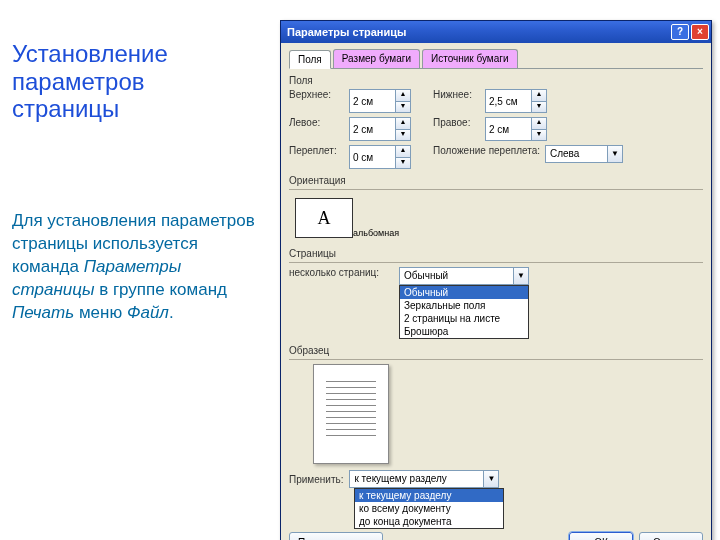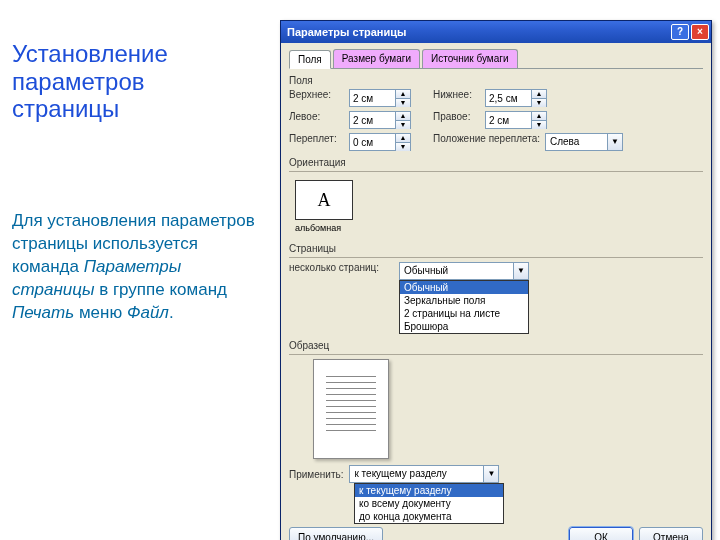--- a/index.html
+++ b/index.html
@@ -16,36 +16,36 @@
 .tabs{display:flex;gap:0;border-bottom:1px solid #919b9c;font-size:10px}
 .tab{padding:3px 8px;background:#f0abfc;border:1px solid #919b9c;border-bottom:none;border-radius:3px 3px 0 0;margin-right:2px;cursor:pointer}
 .tab.active{background:#fff;position:relative;top:1px;border-bottom:1px solid #fff}
 .group-label{font-size:10px;color:#333;margin:6px 0 3px}
 .fields{background:#ece9d8}
 .row{display:flex;align-items:flex-start;gap:4px;margin-bottom:4px}
 .lbl{font-size:10px;color:#333}
 .lbl.w1{width:56px}
 .lbl.w2{width:48px}
 .lbl.w3{width:108px}
-.spinbox{display:flex;width:62px;height:18px;border:1px solid #7f9db9;background:#5eead4}
+.spinbox{display:flex;width:62px;height:24px;border:1px solid #7f9db9;background:#5eead4}
 .spinbox input{flex:1;border:none;font-size:10px;padding:1px 3px;width:40px;outline:none}
 .spinbtns{display:flex;flex-direction:column;width:15px;border-left:1px solid #7f9db9}
 .spinbtns span{flex:1;background:linear-gradient(#fafcfe,#dce5f2);font-size:7px;line-height:8px;text-align:center;cursor:pointer}
 .spinbtns span:first-child{border-bottom:1px solid #7f9db9}
 .combo{display:flex;height:18px;border:1px solid #7f9db9;background:#fff;font-size:10px}
 .combo .val{flex:1;padding:2px 4px}
 .combo .dd{width:15px;background:linear-gradient(#fafcfe,#dce5f2);border-left:1px solid #7f9db9;text-align:center;font-size:8px;line-height:16px;cursor:pointer}
 .sep{height:1px;background:#aca899;margin:2px 0 4px}
 .orient{display:flex;gap:22px;padding:4px 6px}
 .oricon{width:44px;height:48px;border:1px solid #333;background:#fff;position:relative;cursor:pointer}
 .oricon.active{border:2px solid #2b5ccf}
 .oricon::after{content:"A";position:absolute;left:50%;top:50%;transform:translate(-50%,-50%);font-size:18px;font-family:serif}
 .oricon.land{width:58px;height:40px}
 .orlbl{font-size:9px;text-align:center;margin-top:3px}
-.orwrap{display:flex;flex-direction:column;align-items:flex-start}
+.orwrap{display:flex;flex-direction:row;align-items:flex-end}
 .dropdown-list{position:absolute;background:#fff;border:1px solid #333;font-size:10px;z-index:5;width:130px}
 .dropdown-list div{padding:1px 4px;cursor:pointer}
 .dropdown-list .sel{background:#316ac5;color:#fff}
 .preview{width:76px;height:100px;border:1px solid #888;background:#fff;margin-left:24px;box-shadow:2px 2px 3px rgba(0,0,0,.25);padding:16px 12px}
 .preview .ln{height:1px;background:#888;margin-bottom:5px}
 .btn{min-width:64px;height:21px;background:linear-gradient(#fafcfe,#dce5f2);border:1px solid #7f9db9;border-radius:3px;font-size:10px;cursor:pointer;padding:0 8px}
 .btn.ok{border:1px solid #2b5ccf;outline:1px solid #87b0e8}
 .btnrow{display:flex;justify-content:flex-end;gap:6px;margin-top:6px}
 .leftbtn{float:left}
 .apply-row{display:flex;align-items:center;gap:6px;margin-top:6px;position:relative}

